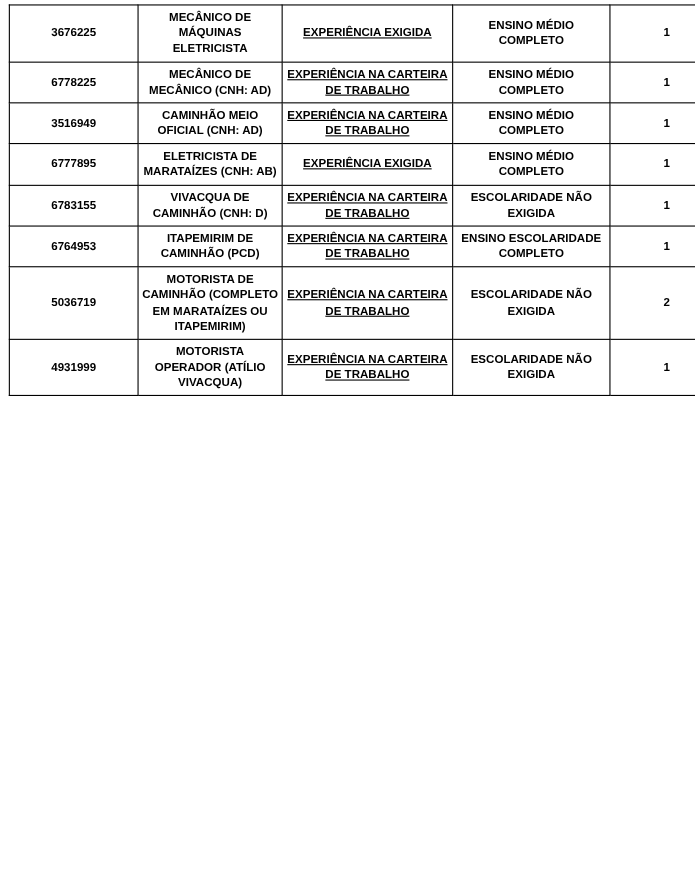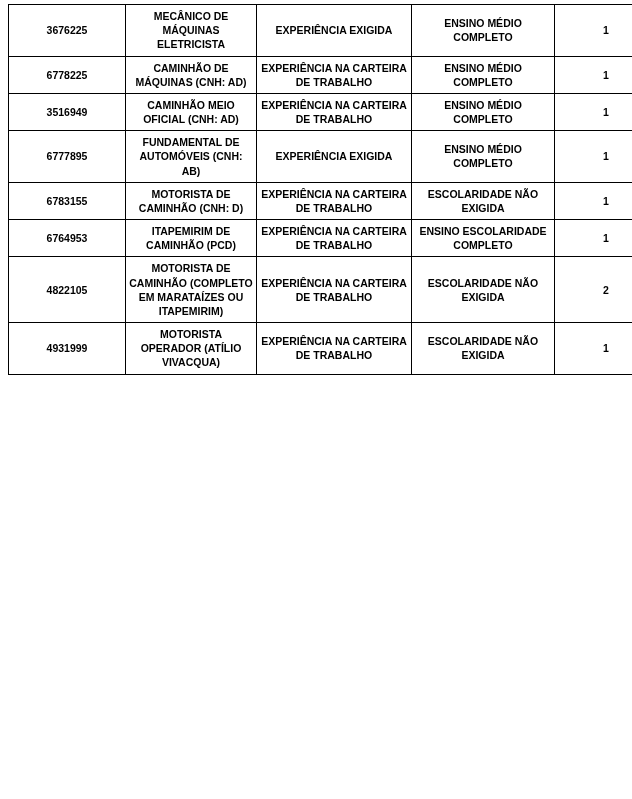--- a/index.html
+++ b/index.html
@@ -31,81 +31,81 @@
     text-align: center;
     vertical-align: middle;
     font-weight: bold;
     font-size: 10.5px;
     line-height: 1.35;
     padding: 4px 3px;
     word-wrap: break-word;
   }
   td.col-code   { width: 110px; }
   td.col-role   { width: 124px; }
-  td.col-exp    { width: 148px; }
+  td.col-exp    { width: 148px; text-decoration: underline; }
   td.col-edu    { width: 136px; }
   td.col-qty    { width: 96px; }
 </style>
 </head>
 <body>
 
 <div class="sheet">
   <table class="vacancy-table">
     <tbody>
 
       <tr>
         <td class="col-code">3676225</td>
         <td class="col-role">MECÂNICO DE MÁQUINAS ELETRICISTA</td>
         <td class="col-exp">EXPERIÊNCIA EXIGIDA</td>
         <td class="col-edu">ENSINO MÉDIO COMPLETO</td>
         <td class="col-qty">1</td>
       </tr>
 
       <tr>
         <td class="col-code">6778225</td>
-        <td class="col-role">CAMINHÃO DE MÁQUINAS (CNH: AD)</td>
+        <td class="col-role">MECÂNICO DE MECÂNICO (CNH: AD)</td>
         <td class="col-exp">EXPERIÊNCIA NA CARTEIRA DE TRABALHO</td>
         <td class="col-edu">ENSINO MÉDIO COMPLETO</td>
         <td class="col-qty">1</td>
       </tr>
 
       <tr>
         <td class="col-code">3516949</td>
         <td class="col-role">CAMINHÃO MEIO OFICIAL (CNH: AD)</td>
         <td class="col-exp">EXPERIÊNCIA NA CARTEIRA DE TRABALHO</td>
         <td class="col-edu">ENSINO MÉDIO COMPLETO</td>
         <td class="col-qty">1</td>
       </tr>
 
       <tr>
         <td class="col-code">6777895</td>
-        <td class="col-role">FUNDAMENTAL DE AUTOMÓVEIS (CNH: AB)</td>
+        <td class="col-role">ELETRICISTA DE MARATAÍZES (CNH: AB)</td>
         <td class="col-exp">EXPERIÊNCIA EXIGIDA</td>
         <td class="col-edu">ENSINO MÉDIO COMPLETO</td>
         <td class="col-qty">1</td>
       </tr>
 
       <tr>
         <td class="col-code">6783155</td>
-        <td class="col-role">MOTORISTA DE CAMINHÃO (CNH: D)</td>
+        <td class="col-role">VIVACQUA DE CAMINHÃO (CNH: D)</td>
         <td class="col-exp">EXPERIÊNCIA NA CARTEIRA DE TRABALHO</td>
         <td class="col-edu">ESCOLARIDADE NÃO EXIGIDA</td>
         <td class="col-qty">1</td>
       </tr>
 
       <tr>
         <td class="col-code">6764953</td>
         <td class="col-role">ITAPEMIRIM DE CAMINHÃO (PCD)</td>
         <td class="col-exp">EXPERIÊNCIA NA CARTEIRA DE TRABALHO</td>
         <td class="col-edu">ENSINO ESCOLARIDADE COMPLETO</td>
         <td class="col-qty">1</td>
       </tr>
 
       <tr>
-        <td class="col-code">4822105</td>
+        <td class="col-code">5036719</td>
         <td class="col-role">MOTORISTA DE CAMINHÃO (COMPLETO EM MARATAÍZES OU ITAPEMIRIM)</td>
         <td class="col-exp">EXPERIÊNCIA NA CARTEIRA DE TRABALHO</td>
         <td class="col-edu">ESCOLARIDADE NÃO EXIGIDA</td>
         <td class="col-qty">2</td>
       </tr>
 
       <tr>
         <td class="col-code">4931999</td>
         <td class="col-role">MOTORISTA OPERADOR (ATÍLIO VIVACQUA)</td>
         <td class="col-exp">EXPERIÊNCIA NA CARTEIRA DE TRABALHO</td>

